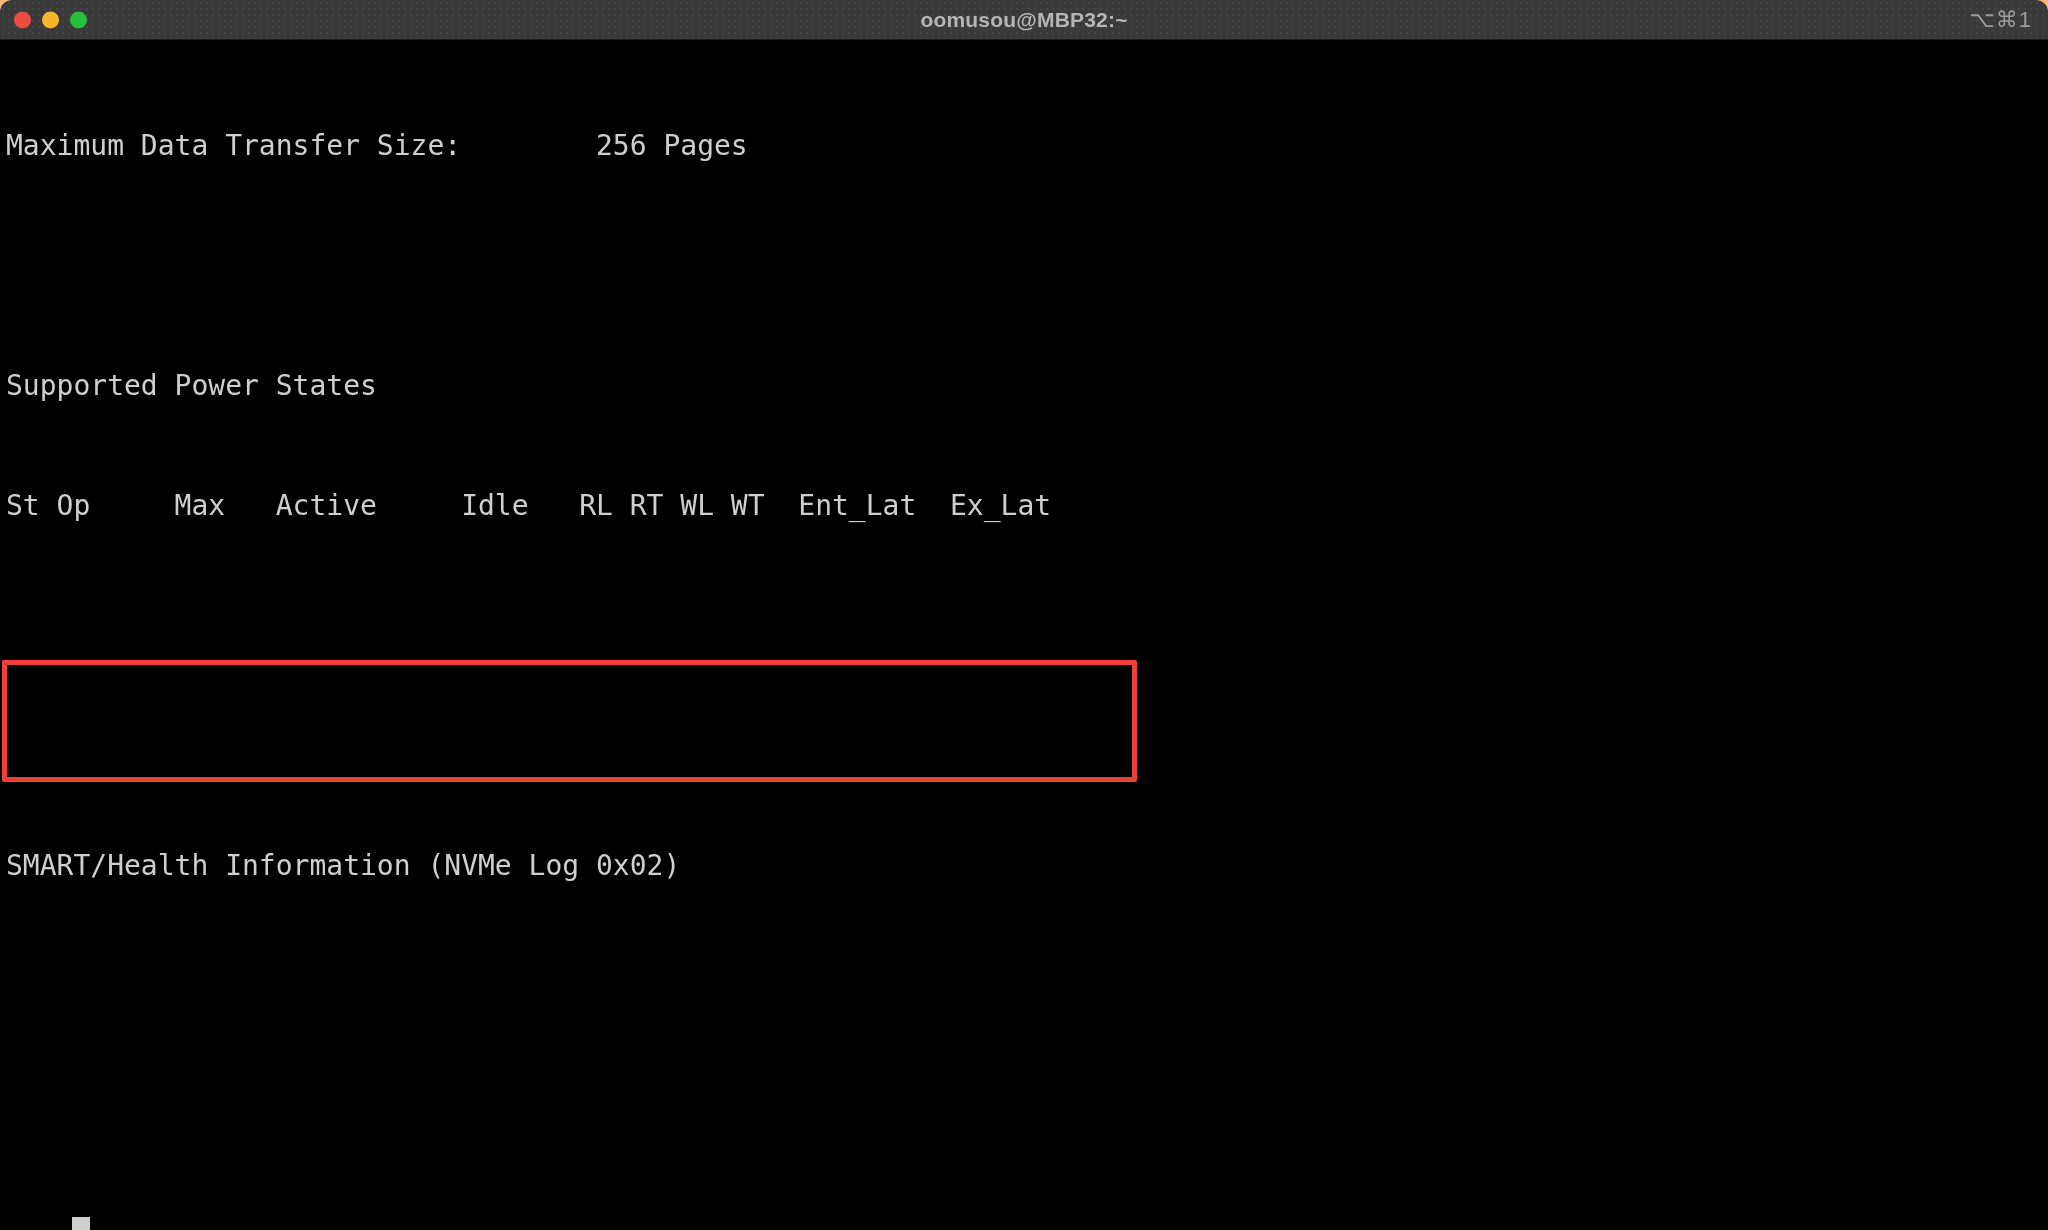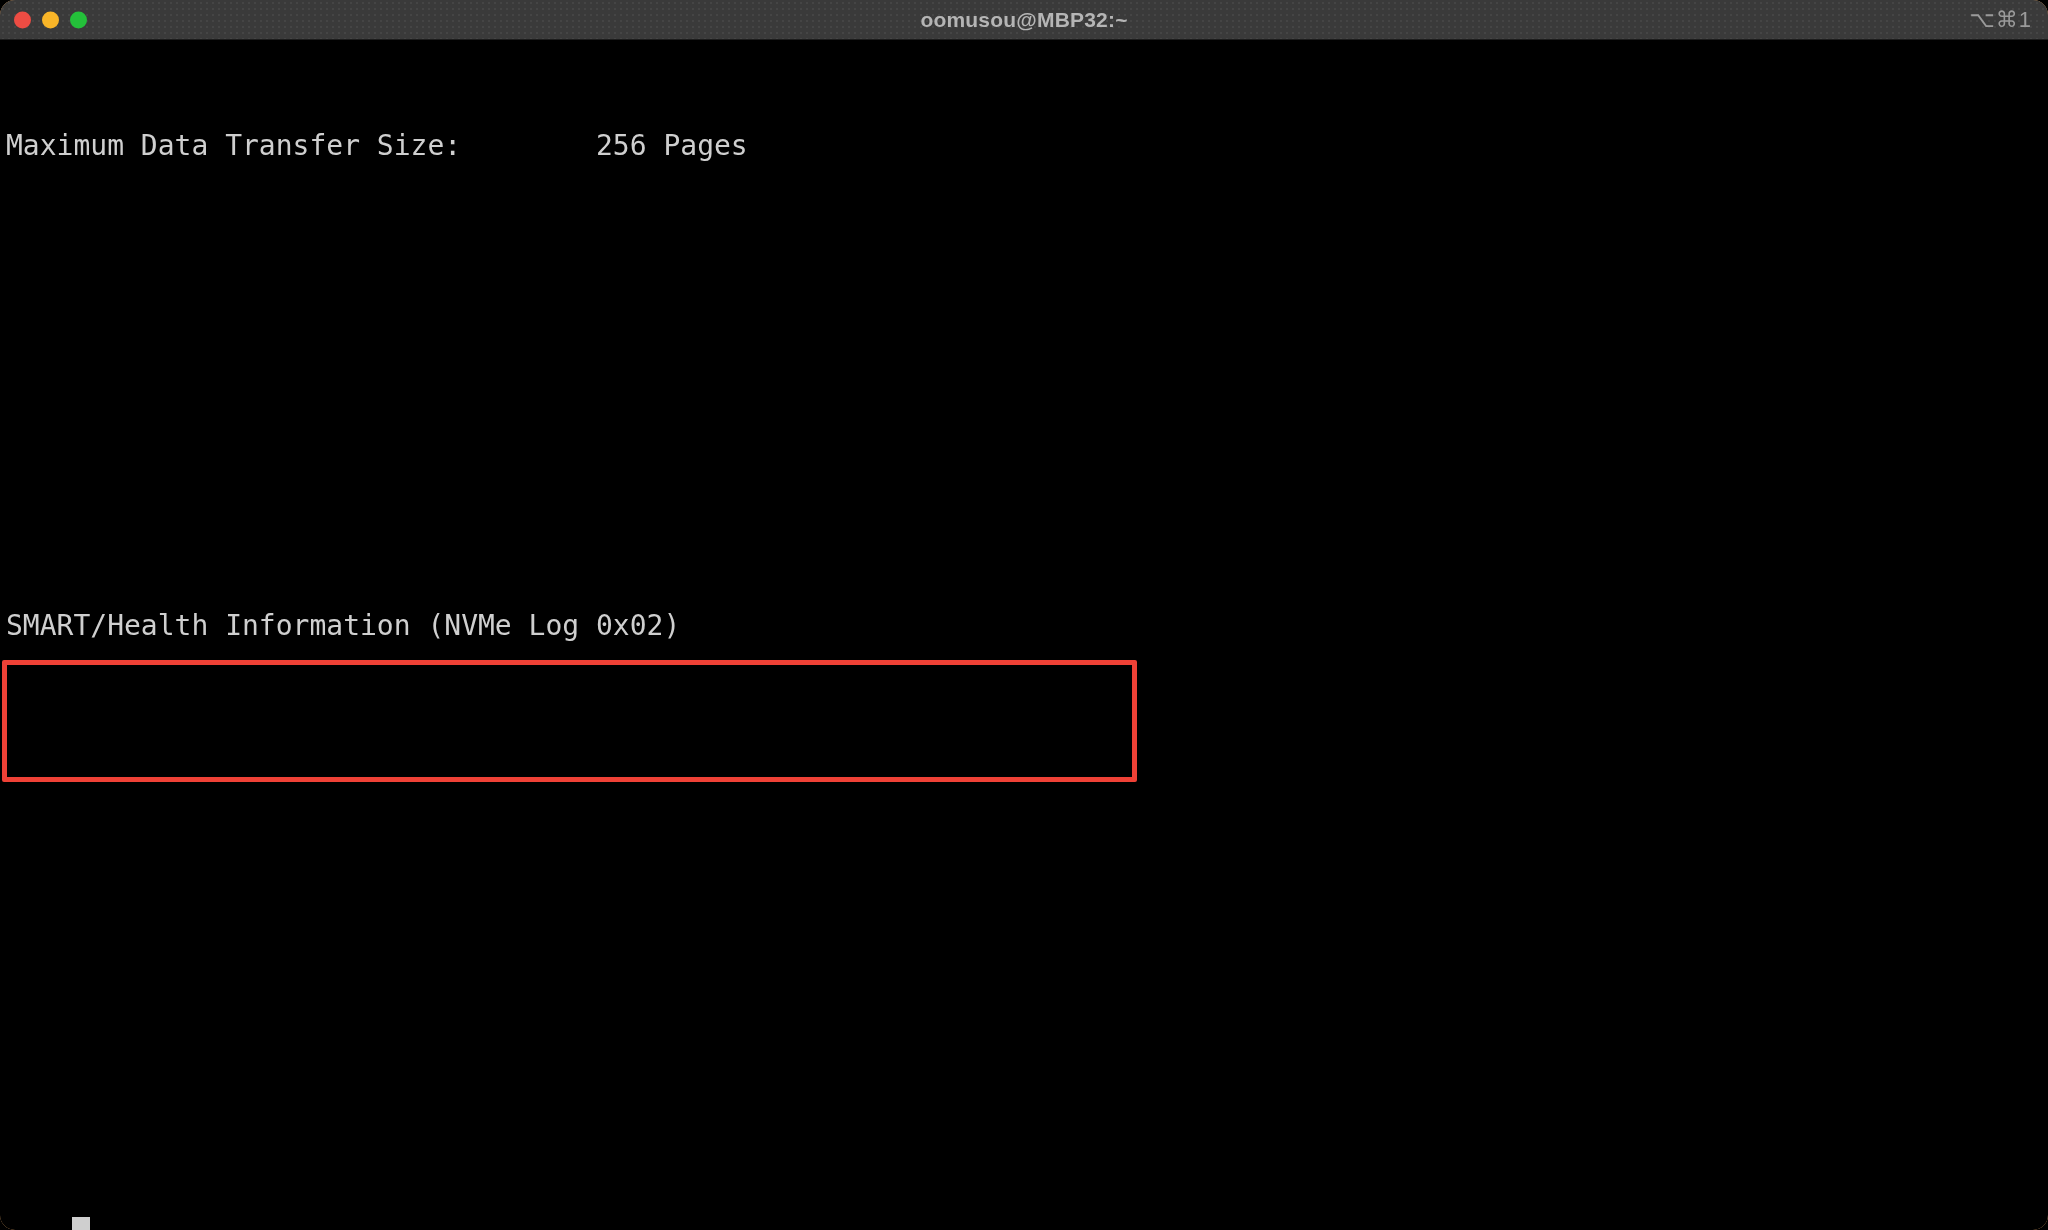--- a/index.html
+++ b/index.html
@@ -14,21 +14,20 @@
     overflow: hidden;
     font-family: "DejaVu Sans Mono", "Liberation Mono", monospace;
   }
 
   .window {
     position: relative;
     width: 2048px;
     height: 1230px;
     background: #fdba74;
     overflow: hidden;
-    border-radius: 15px;
   }
 
   
   .titlebar {
     position: relative;
     height: 40px;
     width: 100%;
     background: #3a3a3a;
     background-image:
       radial-gradient(rgba(255,255,255,0.055) 1px, transparent 1px);
@@ -168,20 +167,22 @@
     </div>
     <div class="title-text">oomusou@MBP32:~</div>
     <div class="shortcut-hint">⌥⌘1</div>
   </div>
 
   <div class="terminal">
 
     <div class="screen">
       <div class="line">Maximum Data Transfer Size:        256 Pages</div>
       <div class="line"></div>
+      <div class="line">Supported Power States</div>
+      <div class="line">St Op     Max   Active     Idle   RL RT WL WT  Ent_Lat  Ex_Lat</div>
       <div class="line"></div>
       <div class="line"></div>
       <div class="line">SMART/Health Information (NVMe Log 0x02)</div>
       
       
       
       
       
       
       

